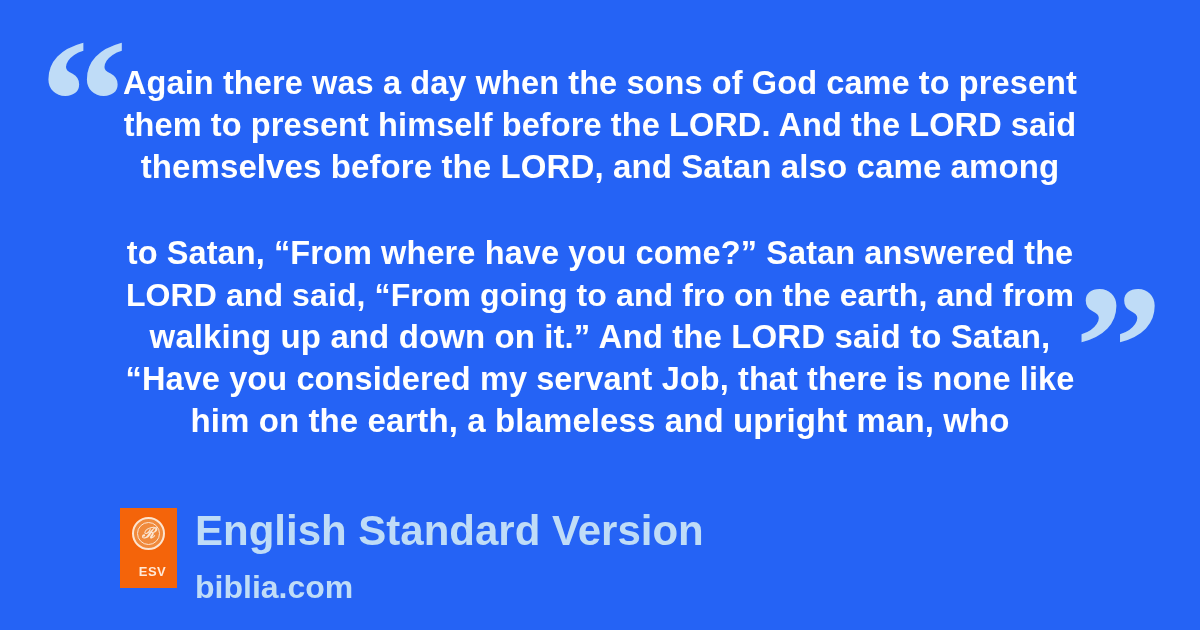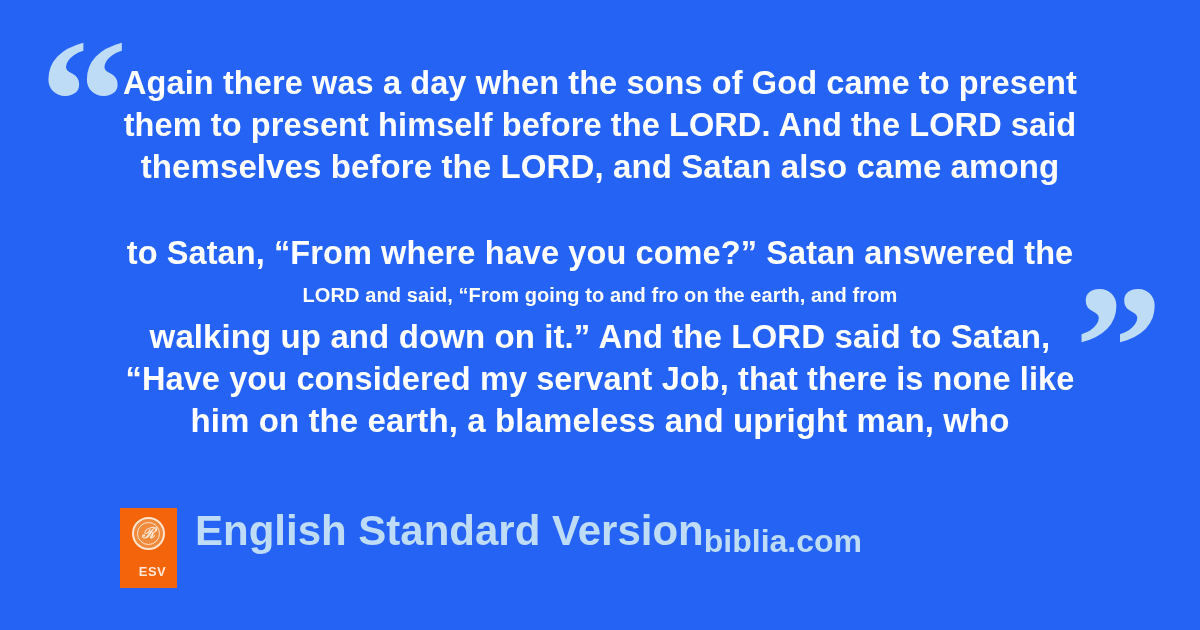--- a/index.html
+++ b/index.html
@@ -115,21 +115,21 @@
     font-family: "Liberation Sans", sans-serif;
     font-weight: 700;
     font-size: 13px;
     letter-spacing: 0.5px;
     color: #ffe9d6;
   }
 
   #attribution-text {
     margin-left: 18px;
     display: flex;
-    flex-direction: row;
+    flex-direction: column;
     justify-content: flex-start;
   }
   #version-name {
     color: #bfdcf7;
     font-family: "Liberation Sans Narrow", "Liberation Sans", sans-serif;
     font-weight: 700;
     font-size: 42px;
     line-height: 46px;
     letter-spacing: 0px;
     white-space: nowrap;
@@ -151,21 +151,21 @@
 
   <div id="quote-open" class="quote-mark" style="color: rgb(191, 220, 247);">“</div>
 
   <div id="quote-close" class="quote-mark" style="color: rgb(191, 220, 247);">”</div>
 
   <div id="quote-block">
     <div class="quote-line" style="color: rgb(255, 255, 255); font-size: 32.5px;">Again there was a day when the sons of God came to present</div>
     <div class="quote-line" style="color: rgb(255, 255, 255); font-size: 32.5px;">them to present himself before the LORD. And the LORD said</div>
     <div class="quote-line" style="color: rgb(255, 255, 255); font-size: 33px;">themselves before the LORD, and Satan also came among</div>
     <div class="quote-line" style="color: rgb(255, 255, 255); font-size: 32.5px; margin-top: 44px;">to Satan, “From where have you come?” Satan answered the</div>
-    <div class="quote-line" style="color: rgb(255, 255, 255); font-size: 20px;">LORD and said, “From going to and fro on the earth, and from</div>
+    <div class="quote-line" style="color: rgb(255, 255, 255); font-size: 32px;">LORD and said, “From going to and fro on the earth, and from</div>
     <div class="quote-line" style="color: rgb(255, 255, 255); font-size: 33px;">walking up and down on it.” And the LORD said to Satan,</div>
     <div class="quote-line" style="color: rgb(255, 255, 255); font-size: 32.5px;">“Have you considered my servant Job, that there is none like</div>
     <div class="quote-line" style="color: rgb(255, 255, 255); font-size: 33px;">him on the earth, a blameless and upright man, who</div>
   </div>
 
   <div id="attribution">
 
     <div id="esv-logo" style="background: rgb(244, 100, 10);">
       <div id="esv-seal">
         <span id="esv-seal-glyph">ℛ</span>

